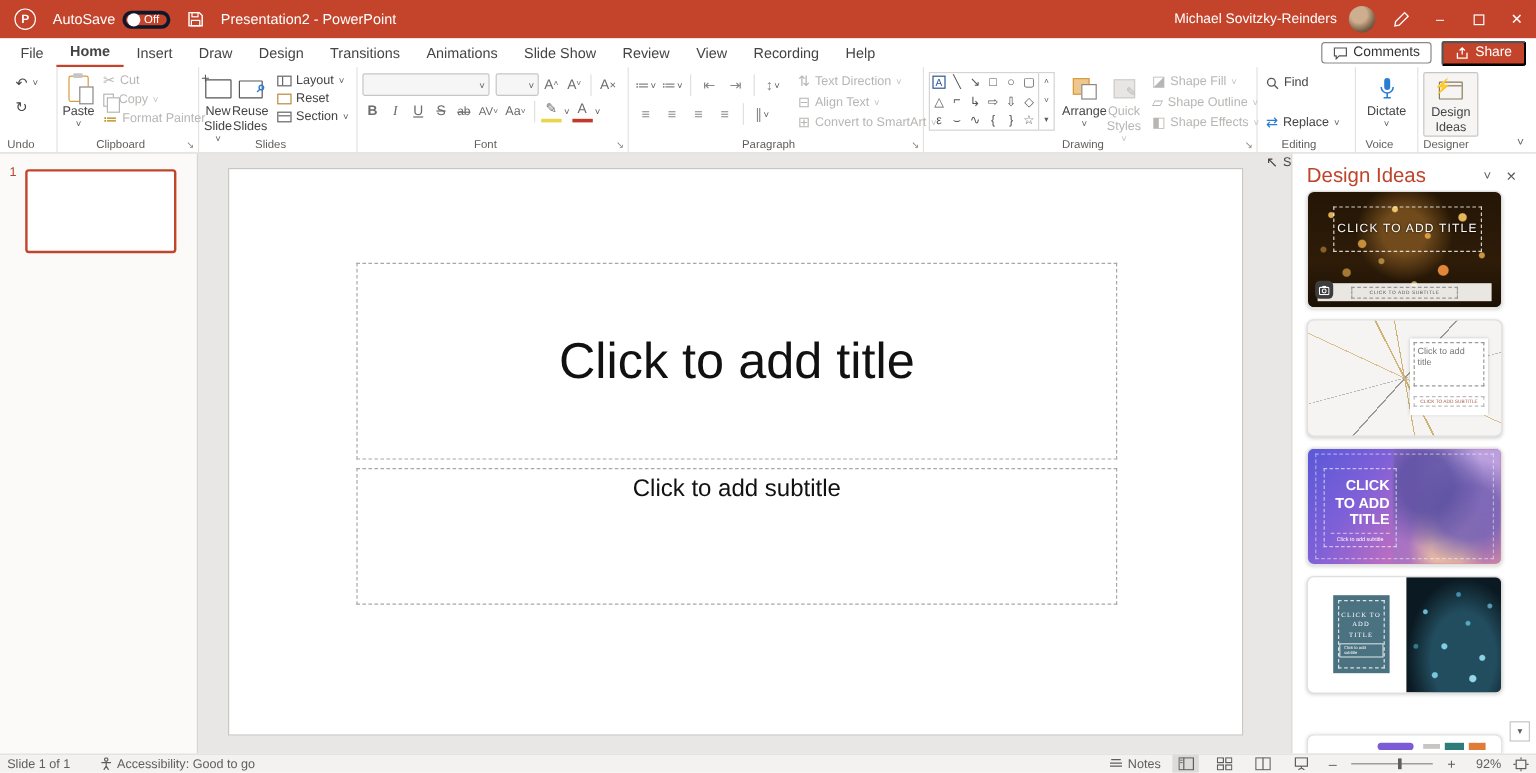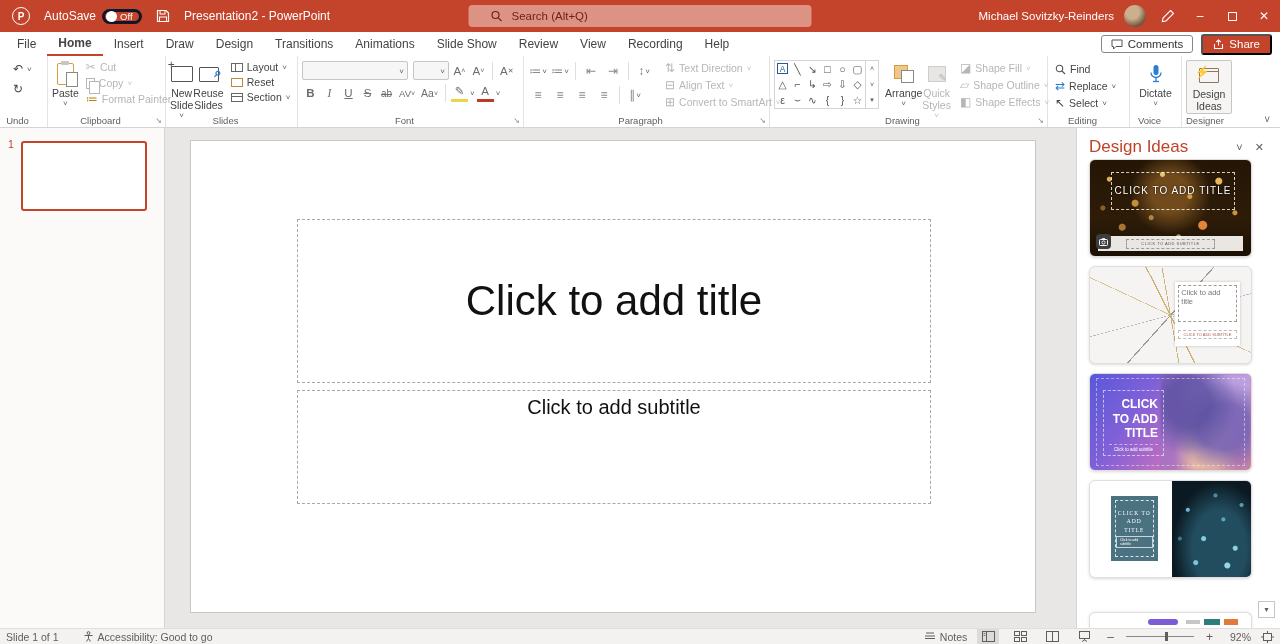--- a/index.html
+++ b/index.html
@@ -91,21 +91,21 @@
   .tbox { border:1px solid #2b5797; color:#2b5797; font-size:8.5px; width:11px; height:11px; margin:auto; }
   .gal-scroll { width:13px; border-left:1px solid #d6d4d2; display:flex; flex-direction:column; font-size:7px; color:#605e5c; }
   .gal-scroll span { flex:1; display:flex; align-items:center; justify-content:center; cursor:pointer; }
   .arr-ic { position:relative; width:20px; height:18px; }
   .arr-ic::before { content:""; position:absolute; left:0; top:0; width:12px; height:12px; background:#efc78d; border:1px solid #d89c3e; }
   .arr-ic::after { content:""; position:absolute; right:0; bottom:0; width:11px; height:11px; background:#fff; border:1px solid #8a8886; }
   .qs-ic { width:18px; height:16px; background:#e8e6e4; border:1px solid #cfcdcb; position:relative; }
   .qs-ic::after { content:"✎"; position:absolute; right:-2px; bottom:-2px; font-size:10px; color:#b8b6b4; }
   .shapeprops { display:flex; flex-direction:column; gap:3px; margin-left:6px; padding-top:1px; }
   
-  .edit-col { display:flex; flex-direction:column; gap:3px; padding-top:2px; }
+  .edit-col { display:flex; flex-direction:column; gap:19px; padding-top:2px; }
   .find-ic { display:inline-block; }
   .designideas-btn { border:1px solid #c8c6c4; background:#f6f5f4; border-radius:2px; width:46px; }
   .di-ic { position:relative; width:20px; height:15px; border:1px solid #8a7a5c; border-radius:1px; }
   .di-ic::before { content:""; position:absolute; left:0; right:0; top:2.5px; border-top:1px solid #8a7a5c; }
   .di-bolt { position:absolute; left:-5px; top:-3px; font-size:12px; color:#f5a623; }
   .collapse-chev { position:absolute; right:10px; bottom:2px; font-size:10px; color:#605e5c; cursor:pointer; }
 
   
   .main { flex:1; display:flex; background:#e9e7e5; overflow:hidden; }
   .slidepanel { width:165px; background:#fbfaf9; border-right:1px solid #d6d4d2; position:relative; flex:0 0 165px; }
@@ -224,29 +224,20 @@
       </div>
       <span>
         <svg width="14" height="14" viewBox="0 0 14 14">
             <path d="M1.5 1.5h8.5l2.5 2.5v8.5h-11z" fill="none" stroke="#fff" stroke-width="1.2"></path>
             <rect x="4" y="1.5" width="5" height="3.5" fill="none" stroke="#fff" stroke-width="1"></rect>
             <rect x="3.5" y="8" width="7" height="4.5" fill="none" stroke="#fff" stroke-width="1"></rect>
           </svg>
       </span>
       <span>Presentation2  -  PowerPoint</span>
     </div>
-    <div class="searchbox">
-      <span>
-        <svg width="12" height="12" viewBox="0 0 12 12">
-            <circle cx="5" cy="5" r="3.5" fill="none" stroke="#6b2416" stroke-width="1.2"></circle>
-            <line x1="7.8" y1="7.8" x2="11" y2="11" stroke="#6b2416" stroke-width="1.2"></line>
-          </svg>
-      </span>
-      <span>Search (Alt+Q)</span>
-    </div>
     <div class="tb-right">
       <span class="user-name">Michael Sovitzky-Reinders</span>
       <span class="avatar"></span>
       <span class="pencil">
         <svg width="16" height="16" viewBox="0 0 16 16">
             <path d="M10.5 2.5l3 3-7.5 7.5-3.6.6.6-3.6z" fill="none" stroke="#fff" stroke-width="1.1"></path>
           </svg>
       </span>
       <span class="winbtn">–</span>
       <span class="winbtn">

